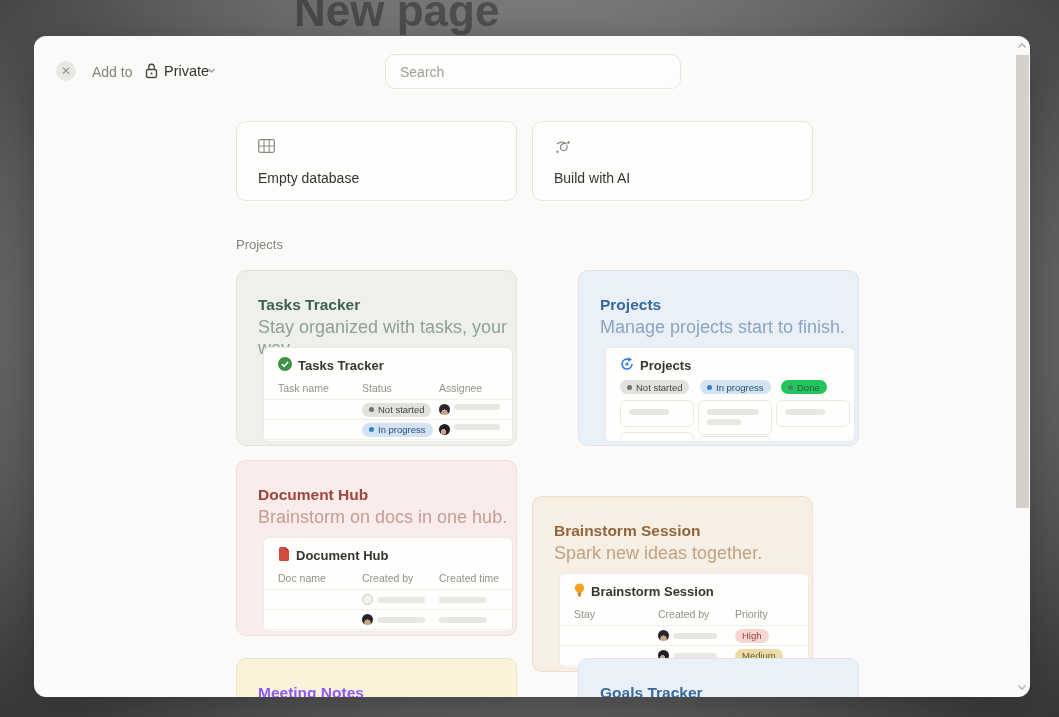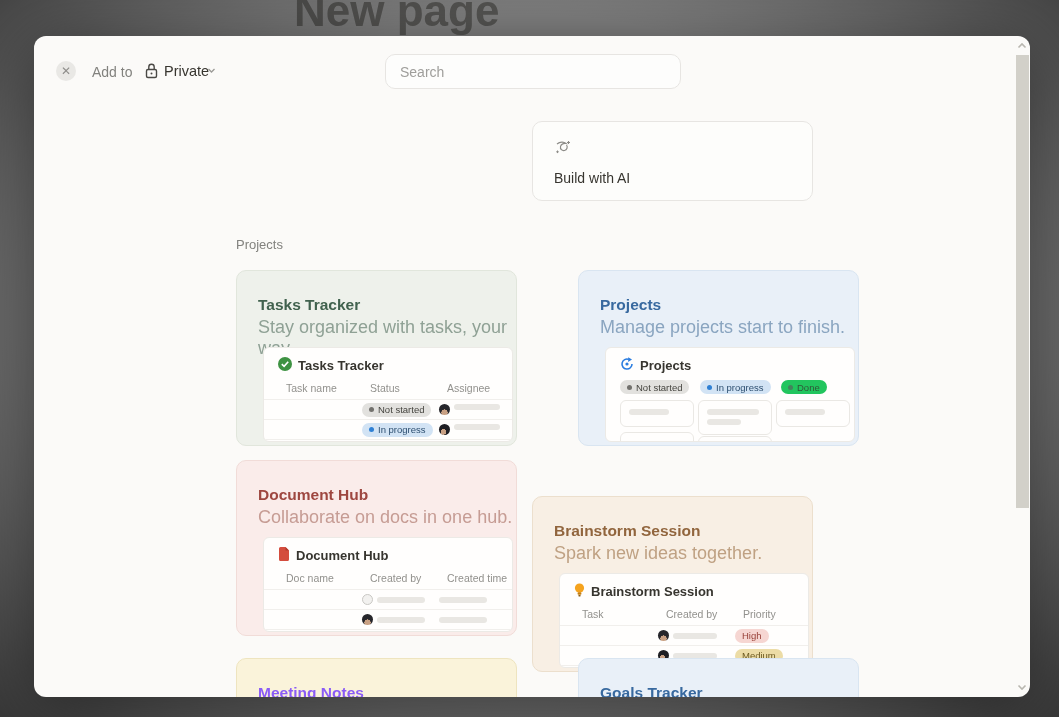--- a/index.html
+++ b/index.html
@@ -53,21 +53,21 @@
   .theme-tan    { background:#f8efe4; border-color:#ecdfcd;margin-top:36px; }
   .theme-tan .t-name { color:#91653d; } .theme-tan .t-desc { color:#bfa183; }
   .theme-yellow { background:#faf3da; border-color:#eee4bf; }
   .theme-yellow .t-name { color:#8b5cf6; }
 
   
   .panel { position:absolute; left:26px; top:76px; right:3px; bottom:3px;
     background:#fffefd; border:1px solid #eceae6; border-radius:6px; overflow:hidden; }
   .mt-head { display:flex; align-items:center; gap:6px; padding:9px 0 0 14px;
     font-size:13px; font-weight:600; color:#37352f; }
-  .mt-cols { display:flex; padding:8px 0 5px 22px; font-size:10.5px; color:#92918d; }
+  .mt-cols { display:flex; padding:8px 0 5px 14px; font-size:10.5px; color:#92918d; }
   .mt-cols .c1 { width:84px; } .mt-cols .c2 { width:77px; }
   .mt-row { display:flex; align-items:center; height:20px; border-top:1px solid #f1efec; padding-left:14px; }
   .cell1 { width:84px; } .cell2 { width:77px; display:flex; align-items:center; gap:4px; }
   .cell3 { display:flex; align-items:flex-start; gap:4px; }
 
   .bar { height:6px; background:#e9e7e3; border-radius:3px; }
   .avatar { width:11px; height:11px; border-radius:50%; flex-shrink:0; }
   .av-dark1 { background:radial-gradient(circle at 50% 78%, #c9a184 30%, #26262b 32%); }
   .av-dark2 { background:radial-gradient(circle at 40% 72%, #c9a184 26%, #1e1e23 28%); }
   .av-light { background:#f2f1ef; border:1px solid #c9c8c4; }
@@ -113,20 +113,31 @@
     </svg>
   </div>
   <div class="privacy">Private</div>
   <div class="chev">
     <svg width="9" height="9" viewBox="0 0 9 9">
         <path d="M1.5 3 L4.5 6 L7.5 3" fill="none" stroke="#9b9a97" stroke-width="1.3"></path>
       </svg>
   </div>
   <input class="search" placeholder="Search" style="">
 
+  <div class="action-card" style="left:202px; top:85px;">
+    <span class="ic">
+      <svg width="17" height="14" viewBox="0 0 17 14">
+        <rect x="0.7" y="0.7" width="15.6" height="12.6" rx="1.5" fill="none" stroke="#8d8c88" stroke-width="1.3"></rect>
+        <line x1="0.7" y1="7" x2="16.3" y2="7" stroke="#8d8c88" stroke-width="1.1"></line>
+        <line x1="6" y1="0.7" x2="6" y2="13.3" stroke="#8d8c88" stroke-width="1.1"></line>
+        <line x1="11.2" y1="0.7" x2="11.2" y2="13.3" stroke="#8d8c88" stroke-width="1.1"></line>
+      </svg>
+    </span>
+    <span class="lbl">Empty database</span>
+  </div>
   <div class="action-card" style="left:498px; top:85px;">
     <span class="ic">
       <svg width="18" height="16" viewBox="0 0 18 16">
         <path d="M3 5 C6 2.5 10 2.5 12 4.5 C10 4 7 5 6.5 7.5 C6 10 8 12 10.5 11.5 C13 11 14 8 12.5 6" fill="none" stroke="#8d8c88" stroke-width="1.2"></path>
         <path d="M14.5 2 v3 M13 3.5 h3" stroke="#8d8c88" stroke-width="1.1"></path>
         <path d="M3.5 11.5 v2.6 M2.2 12.8 h2.6" stroke="#8d8c88" stroke-width="1.0"></path>
       </svg>
     </span>
     <span class="lbl">Build with AI</span>
   </div>
@@ -222,21 +233,21 @@
         </div>
       <div class="kcard" style="left:14px; top:84px; height:40px;">
           <div class="bar" style="width:48px"></div>
         </div>
       <div class="kcard" style="left:92px; top:88px; height:30px;"></div>
     </div>
   </div>
 
   <div class="tcard theme-red" style="left:202px; top:424px;">
     <div class="t-name">Document Hub</div>
-    <div class="t-desc">Collaborate on docs in one hub.</div>
+    <div class="t-desc">Brainstorm on docs in one hub.</div>
     <div class="panel">
       <div class="mt-head">
         <span>
           <svg width="12" height="14" viewBox="0 0 12 14">
             <path d="M1 1.5 a1.5 1.5 0 0 1 1.5 -1.5 h5 L11 3.5 v9 a1.5 1.5 0 0 1 -1.5 1.5 h-7 A1.5 1.5 0 0 1 1 12.5 Z" fill="#d44c3d"></path>
             <path d="M7.5 0 L11 3.5 h-3.5 Z" fill="#b03a2c"></path>
           </svg>
         </span>
         <span>Document Hub</span>
       </div>
@@ -280,21 +291,21 @@
         <span>
           <svg width="11" height="14" viewBox="0 0 11 14">
             <circle cx="5.5" cy="5" r="4.6" fill="#f5a31e"></circle>
             <rect x="3.6" y="9.2" width="3.8" height="2.6" rx="0.8" fill="#c67f12"></rect>
             <rect x="4.3" y="12" width="2.4" height="1.4" rx="0.7" fill="#8a5a0d"></rect>
           </svg>
         </span>
         <span>Brainstorm Session</span>
       </div>
       <div class="mt-cols">
-        <span class="c1">Task</span>
+        <span class="c1">Stay</span>
         <span class="c2">Created by</span>
         <span class="c3">Priority</span>
       </div>
       <div class="mt-row">
         <span class="cell1"><span class="bar" style="width:58px"></span></span>
         <span class="cell2">
             <span class="avatar av-dark1"></span>
             <span class="bar" style="width:44px"></span>
           </span>
         <span class="cell3">

